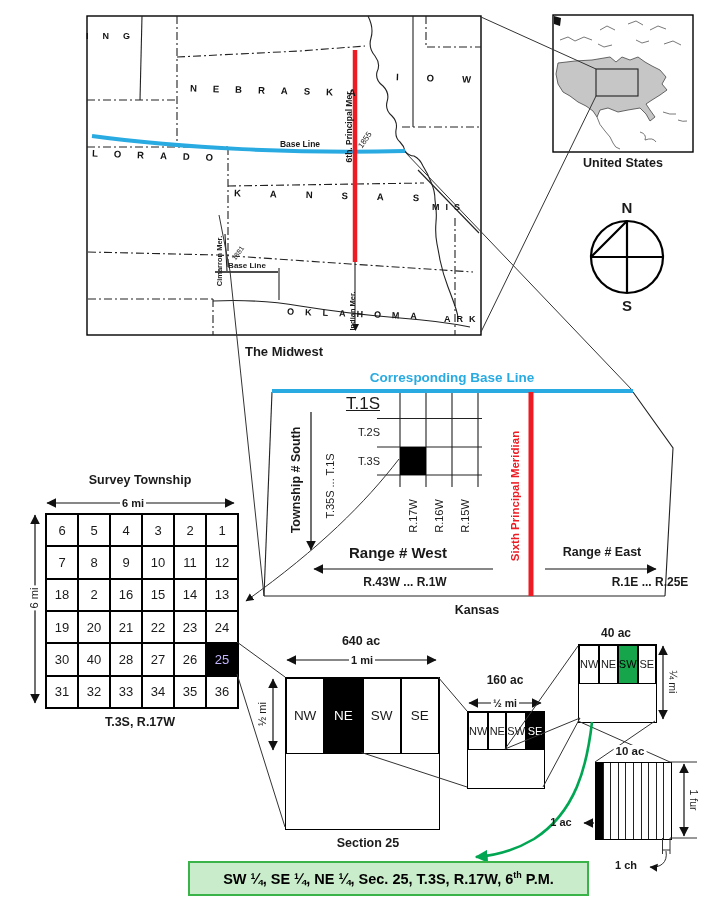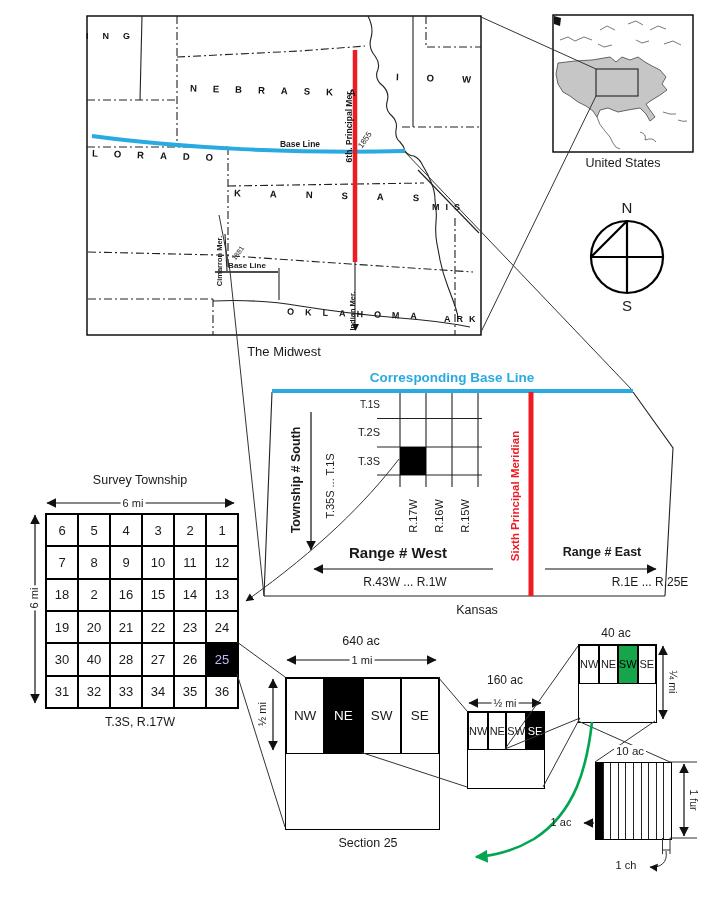--- a/index.html
+++ b/index.html
@@ -4,21 +4,21 @@
 <style>
   :root{
     --c-blue:#29ABE2; --c-red:#ED1C24; --c-green:#17A54B;
     --c-resbg:#C9EDCA; --c-resbd:#3AB449; --ink:#1a1a1a;
   }
   html,body{margin:0;padding:0;background:#fff;}
   .page{position:relative;width:720px;height:911px;background:#fff;overflow:hidden;
         font-family:"Liberation Sans",sans-serif;color:var(--ink);}
   svg.layer{position:absolute;left:0;top:0;z-index:2;}
   .lbl{position:absolute;z-index:3;white-space:nowrap;}
-  .ctr{transform:translate(-50%,-50%);}
+  .ctr{transform:translate(-50%,-50%);font-weight:bold;}
   .rot{transform:translate(-50%,-50%) rotate(-90deg);}
   .rot90{transform:translate(-50%,-50%) rotate(90deg);}
   .rlab{transform:translate(-100%,-50%);}
   .wbg{background:#fff;padding:0 2px;}
   .b{font-weight:bold;}
   .blue{color:var(--c-blue);} .red{color:var(--c-red);}
   .mapLetters{font-weight:bold;color:#111;}
   
   .twp{position:absolute;left:45px;top:513px;width:192px;height:194px;z-index:1;
        display:grid;grid-template-columns:repeat(6,1fr);grid-template-rows:repeat(6,1fr);
@@ -196,21 +196,21 @@
   <div class="lbl rot b" style="left:352px;top:311px;font-size:7.5px;">Indian Mer.</div>
   <div class="lbl ctr" style="left:284px;top:351px;font-size:13px;">The Midwest</div>
 
   <div class="lbl ctr" style="left:623px;top:163px;font-size:12.5px;">United States</div>
   <div class="lbl ctr" style="left:627px;top:207px;font-size:15px;">N</div>
   <div class="lbl ctr" style="left:627px;top:305px;font-size:15px;">S</div>
 
   <div class="lbl ctr b blue" style="left:452px;top:377px;font-size:13.5px;">Corresponding Base Line</div>
   <div class="lbl rot b" style="left:296px;top:480px;font-size:12.5px;">Township # South</div>
   <div class="lbl rot" style="left:330px;top:486px;font-size:11px;">T.35S ... T.1S</div>
-  <div class="lbl rlab" style="left:380px;top:404px;font-size:10px;">T.1S</div>
+  <div class="lbl rlab" style="left:380px;top:404px;font-size:17px;text-decoration:underline;">T.1S</div>
   <div class="lbl rlab" style="left:380px;top:432px;font-size:11px;">T.2S</div>
   <div class="lbl rlab" style="left:380px;top:461px;font-size:11px;">T.3S</div>
   <div class="lbl rot" style="left:413px;top:516px;font-size:11px;">R.17W</div>
   <div class="lbl rot" style="left:439px;top:516px;font-size:11px;">R.16W</div>
   <div class="lbl rot" style="left:465px;top:516px;font-size:11px;">R.15W</div>
   <div class="lbl rot b red" style="left:515px;top:496px;font-size:11.5px;">Sixth Principal Meridian</div>
   <div class="lbl ctr b" style="left:398px;top:552px;font-size:15px;">Range # West</div>
   <div class="lbl ctr" style="left:405px;top:582px;font-size:12px;">R.43W ... R.1W</div>
   <div class="lbl ctr b" style="left:602px;top:552px;font-size:12.5px;">Range # East</div>
   <div class="lbl ctr" style="left:602px;top:582px;font-size:12px;margin-left:48px;">R.1E ... R.25E</div>
@@ -298,14 +298,17 @@
       <div class="strip"></div>
       <div class="strip"></div>
       <div class="strip"></div>
       <div class="strip"></div>
       <div class="strip"></div>
     </div>
   <div class="lbl rot90" style="left:694px;top:800px;font-size:10.5px;">1 fur</div>
   <div class="lbl ctr" style="left:561px;top:822px;font-size:11px;">1 ac</div>
   <div class="lbl ctr" style="left:626px;top:865px;font-size:11px;">1 ch</div>
 
+  <div class="result">
+    <span><span>SW ¼, SE ¼, NE ¼, Sec. 25, T.3S, R.17W, 6</span><sup>th</sup><span> P.M.</span></span>
+  </div>
 
 </div>
 
 </body></html>

